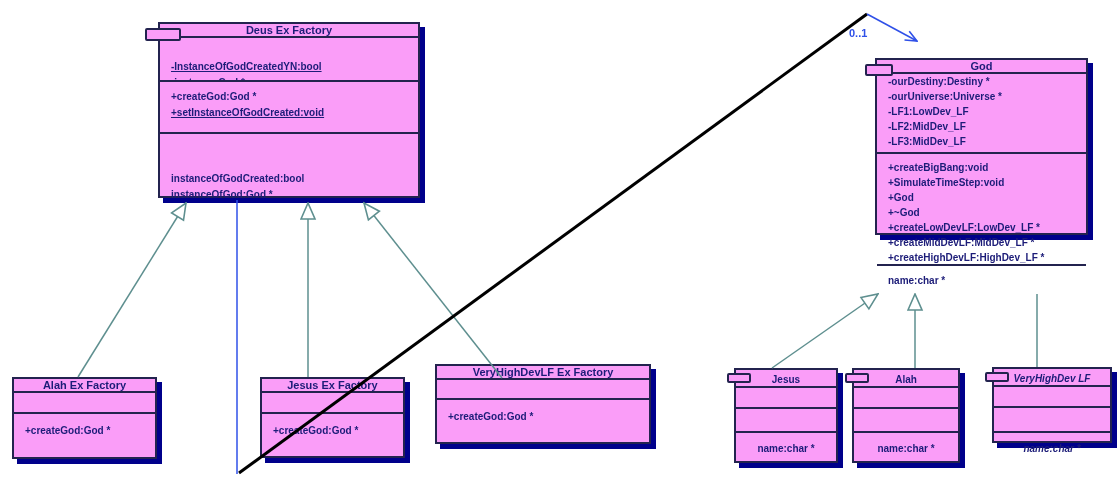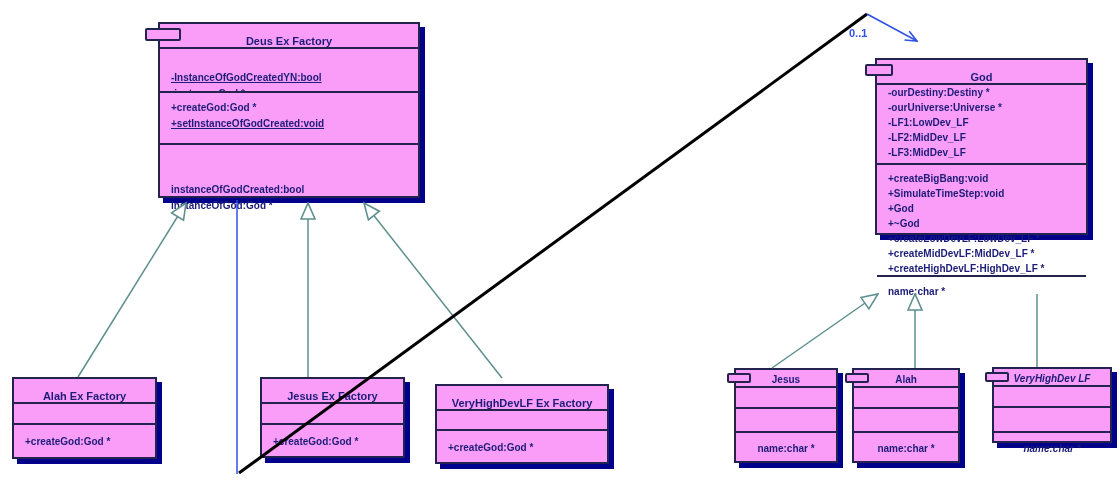--- a/index.html
+++ b/index.html
@@ -14,21 +14,21 @@
     border:2px solid #23234f;
     box-shadow:5px 5px 0 0 #00008b;
     color:#1c1c78;
     font-weight:bold;
     font-size:10px;
   }
   .ctitle {
     text-align:center;
     font-size:11px;
     line-height:12px;
-    padding-top:11px;
+    padding-top:0;
     border-bottom:2px solid #23234f;
     white-space:nowrap; overflow:hidden;
   }
   .sec { border-bottom:2px solid #23234f; overflow:hidden; }
   .sec.last { border-bottom:none; }
   .m { padding-left:11px; line-height:16px; white-space:nowrap; }
   .m.u { text-decoration:underline; }
   .m.center { padding-left:0; text-align:center; }
   .cicon {
     position:absolute;
@@ -101,21 +101,21 @@
   </div>
 
   <div class="cls" style="left:260px; top:377px; width:145px; height:81px;">
     <div class="ctitle">Jesus Ex Factory</div>
     <div class="sec" style="height:21px;"></div>
     <div class="sec last" style="height:35px; padding-top:9px;">
       <div class="m">+createGod:God *</div>
     </div>
   </div>
 
-  <div class="cls" style="left:435px; top:384px; width:174px; height:80px;">
+  <div class="cls" style="left:435px; top:364px; width:216px; height:80px;">
     <div class="ctitle">VeryHighDevLF Ex Factory</div>
     <div class="sec" style="height:20px;"></div>
     <div class="sec last" style="height:35px; padding-top:9px;">
       <div class="m">+createGod:God *</div>
     </div>
   </div>
 
   <div class="cls" style="left:718px; top:368px; width:104px; height:95px;margin-left:16px;">
     <span class="cicon" style="left:-9px; top:3px; width:24px; height:10px;"></span>
     <div class="ctitle small-title">Jesus</div>

